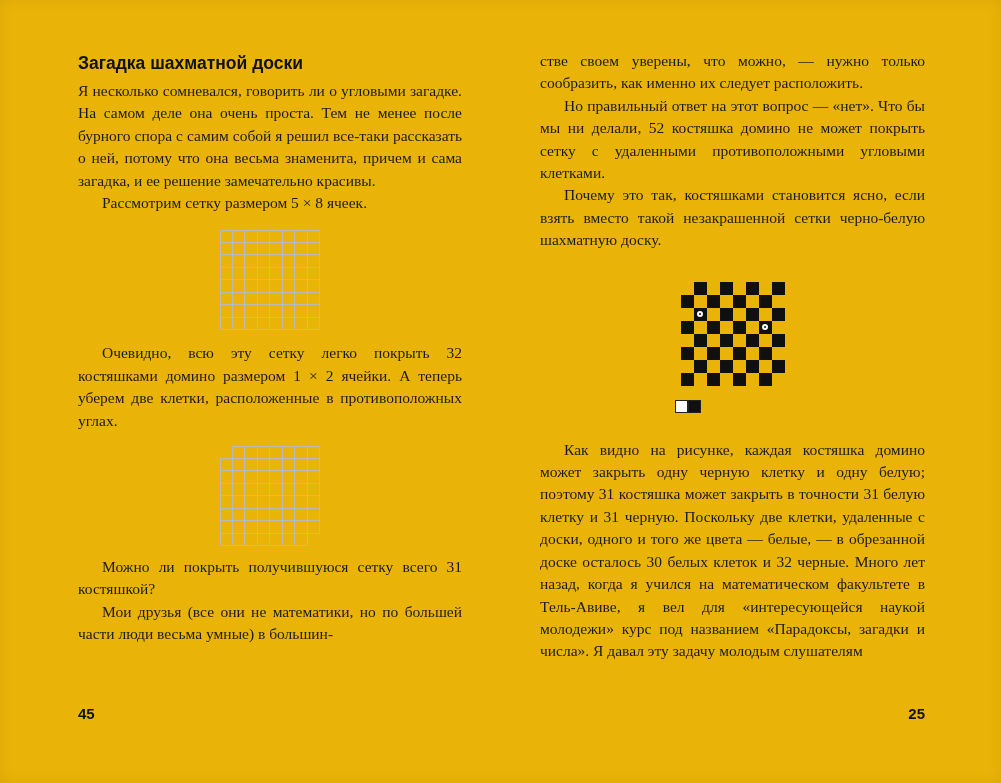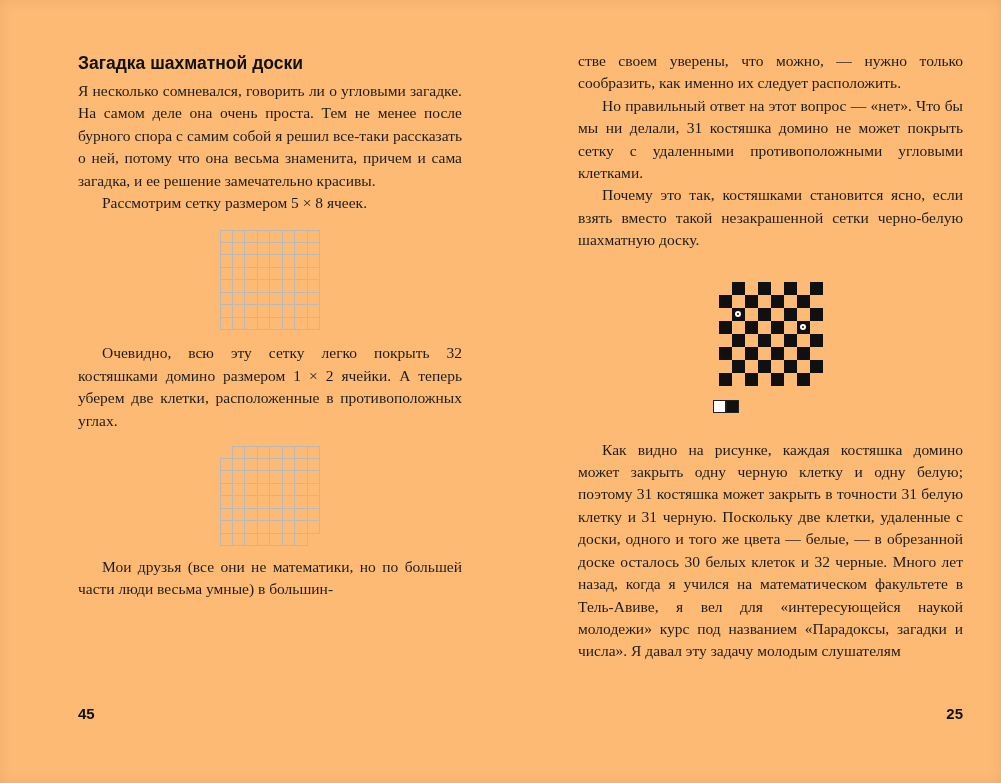--- a/index.html
+++ b/index.html
@@ -1,32 +1,32 @@
 <!DOCTYPE html>
 <html><head>
 <meta charset="utf-8">
 <style>
   * { margin: 0; padding: 0; box-sizing: border-box; }
   html, body { background: #ffffff; }
   .spread {
     position: relative;
     width: 1001px;
     height: 783px;
-    background: #fdba74;
+    background: #eab308;
     box-shadow: inset 0 0 14px rgba(0,0,0,0.07);
     overflow: hidden;
     font-family: "Liberation Serif", serif;
     color: #1c1c1c;
   }
   .page {
     position: absolute;
     top: 50px;
   }
   .page-left  { left: 78px;  width: 384px; }
-  .page-right { left: 578px; width: 385px; }
+  .page-right { left: 540px; width: 385px; }
 
   h1.heading {
     font-family: "Liberation Sans", sans-serif;
     font-weight: bold;
     font-size: 17.5px;
     line-height: 26px;
     margin-bottom: 4px;
     color: #111;
   }
   p.para {
@@ -198,28 +198,29 @@
           <div style="width: 12.5px; height: 12.5px; display: flex; align-items: center; justify-content: center; border-right: 1px solid rgb(185, 185, 185); border-bottom: 1px solid rgb(185, 185, 185);"></div>
           <div style="width: 12.5px; height: 12.5px; display: flex; align-items: center; justify-content: center; border-right: 1px solid rgb(185, 185, 185); border-bottom: 1px solid rgb(185, 185, 185);"></div>
           <div style="width: 12.5px; height: 12.5px; display: flex; align-items: center; justify-content: center; border-right: 1px solid rgb(185, 185, 185); border-bottom: 1px solid rgb(185, 185, 185);"></div>
           <div style="width: 12.5px; height: 12.5px; display: flex; align-items: center; justify-content: center; border-right: 1px solid rgb(185, 185, 185); border-bottom: 1px solid rgb(185, 185, 185);"></div>
           <div style="width: 12.5px; height: 12.5px; display: flex; align-items: center; justify-content: center; border-right: 1px solid rgb(185, 185, 185); border-bottom: 1px solid rgb(185, 185, 185);"></div>
           <div style="width: 12.5px; height: 12.5px; display: flex; align-items: center; justify-content: center; border-right: 1px solid rgb(185, 185, 185); border-bottom: 1px solid rgb(185, 185, 185);"></div>
           <div style="width: 12.5px; height: 12.5px; display: flex; align-items: center; justify-content: center;"></div>
         </div>
     </figure>
 
+    <p class="para indent">Можно ли покрыть получившуюся сетку всего 31 костяшкой?</p>
     <p class="para indent">Мои друзья (все они не математики, но по большей части люди весьма умные) в большин-</p>
 
     <div class="pagenum pagenum-left">45</div>
   </section>
 
   <section class="page page-right">
     <p class="para">стве своем уверены, что можно, — нужно только сообразить, как именно их следует расположить.</p>
-    <p class="para indent">Но правильный ответ на этот вопрос — «нет». Что бы мы ни делали, 31 костяшка домино не может покрыть сетку с удаленными противоположными угловыми клетками.</p>
+    <p class="para indent">Но правильный ответ на этот вопрос — «нет». Что бы мы ни делали, 52 костяшка домино не может покрыть сетку с удаленными противоположными угловыми клетками.</p>
     <p class="para indent">Почему это так, костяшками становится ясно, если взять вместо такой незакрашенной сетки черно-белую шахматную доску.</p>
 
     <figure class="fig-board">
       <div class="board-grid" style="grid-template-columns: repeat(8, 13px);">
           <div style="width: 13px; height: 13px; display: flex; align-items: center; justify-content: center;"></div>
           <div style="width: 13px; height: 13px; display: flex; align-items: center; justify-content: center; background: rgb(16, 16, 16);"></div>
           <div style="width: 13px; height: 13px; display: flex; align-items: center; justify-content: center;"></div>
           <div style="width: 13px; height: 13px; display: flex; align-items: center; justify-content: center; background: rgb(16, 16, 16);"></div>
           <div style="width: 13px; height: 13px; display: flex; align-items: center; justify-content: center;"></div>
           <div style="width: 13px; height: 13px; display: flex; align-items: center; justify-content: center; background: rgb(16, 16, 16);"></div>

